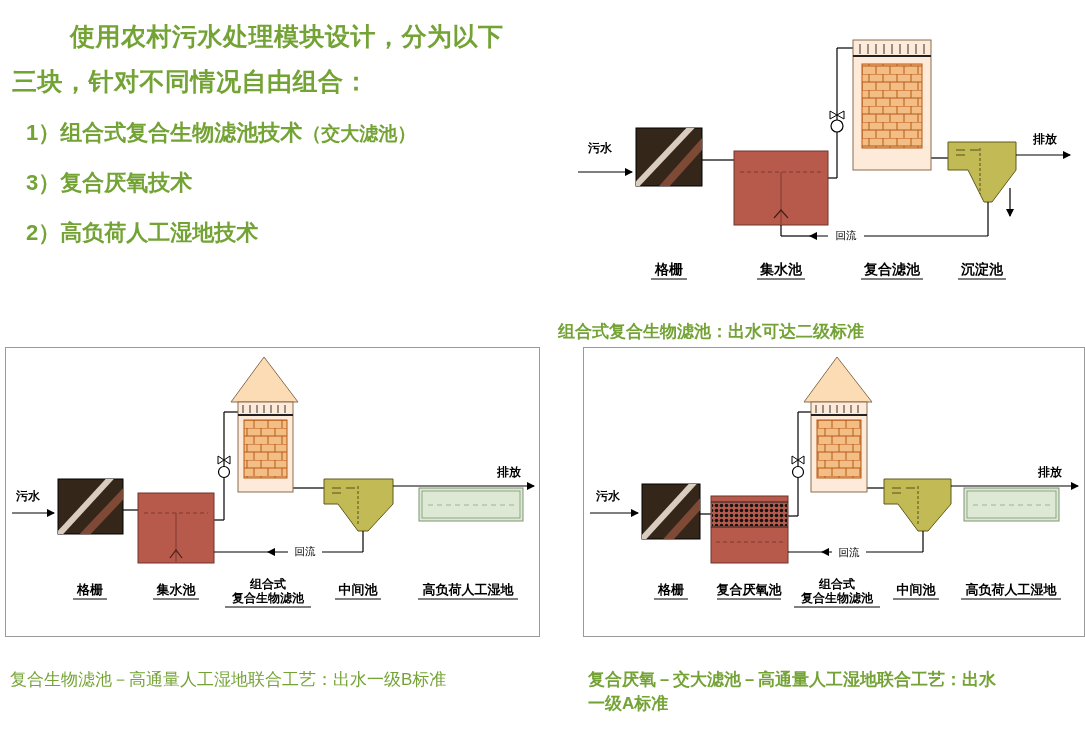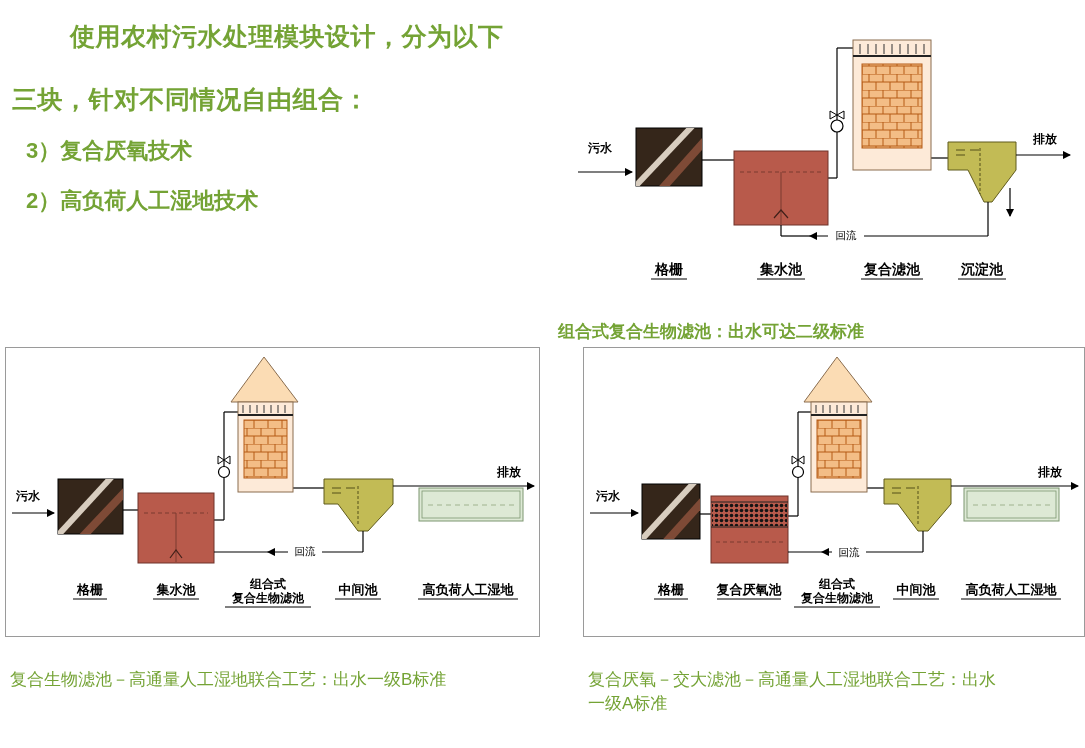--- a/index.html
+++ b/index.html
@@ -3,56 +3,59 @@
 <meta charset="utf-8">
 <style>
   html,body { margin:0; padding:0; background:#fff; }
   .page { position:relative; width:1085px; height:748px; background:#ffffff;
           font-family:"Liberation Sans","DejaVu Sans",sans-serif; overflow:hidden; }
 
   
   .intro { position:absolute; left:12px; top:20px; width:548px;
            color:#74a335; font-weight:bold; }
   .intro .l1 { padding-left:58px; font-size:25px; letter-spacing:0.5px; }
-  .intro .l2 { font-size:25px; margin-top:30px; letter-spacing:0.5px;font-family:Liberation Serif, serif; }
+  .intro .l2 { font-size:25px; margin-top:12px; letter-spacing:0.5px;font-family:Liberation Serif, serif; }
   .intro .item { font-size:22px; margin:20px 0 0 14px; }
   .intro .item .suffix { font-size:19px; }
 
   
   .diagram1 { position:absolute; left:558px; top:10px; }
   .caption1 { position:absolute; left:558px; top:320px; width:527px; 
               color:#74a335; font-weight:bold; font-size:17px; }
   .diagram2 { position:absolute; left:5px; top:347px; width:535px; height:290px;
               border:1px solid #9a9a9a; box-sizing:border-box; background:#fff; }
   .caption2 { position:absolute; left:10px; top:668px; width:548px;
               color:#74a335; font-weight:normal; font-size:17px; }
   .diagram3 { position:absolute; left:583px; top:347px; width:502px; height:290px;
               border:1px solid #9a9a9a; box-sizing:border-box; background:#fff; }
   .caption3 { position:absolute; left:588px; top:668px; width:497px;
-              color:#74a335; font-weight:normal; font-size:17px; line-height:1.4; }
+              color:#74a335; font-weight:bold; font-size:17px; line-height:1.4; }
 
   
   svg text { font-family:"DejaVu Sans","Liberation Sans",sans-serif; fill:#000; }
   .slbl  { font-size:13px; font-weight:bold; }
   .slbl-lg { font-size:14px; font-weight:bold; }
   .sflow { font-size:12px; font-weight:bold; }
   .ssm   { font-size:10.5px; }
   .pipe  { stroke:#000; stroke-width:1.2; fill:none; }
   .under { stroke:#000; stroke-width:1; }
   .dash-olive { stroke:#55511a; stroke-width:1; fill:none; }
   .dash-red   { stroke:#7a3b30; stroke-width:1; fill:none; }
 </style>
 </head>
 <body>
 
 <div class="page">
 
   <div class="intro">
     <div class="l1">使用农村污水处理模块设计，分为以下</div>
     <div class="l2">三块，针对不同情况自由组合：</div>
+    <div class="item">
+      <span>1）组合式复合生物滤池技术</span><span class="suffix">（交大滤池）</span>
+    </div>
     <div class="item">3）复合厌氧技术</div>
     <div class="item">2）高负荷人工湿地技术</div>
   </div>
 
   <div class="diagram1">
     <svg width="527" height="300" viewBox="0 0 527 300">
       <defs>
         <marker id="ar1" viewBox="0 0 8 8" refX="7" refY="4" markerWidth="7" markerHeight="7" orient="auto">
           <path d="M0,0 L8,4 L0,8 Z" fill="#000"></path>
         </marker>

